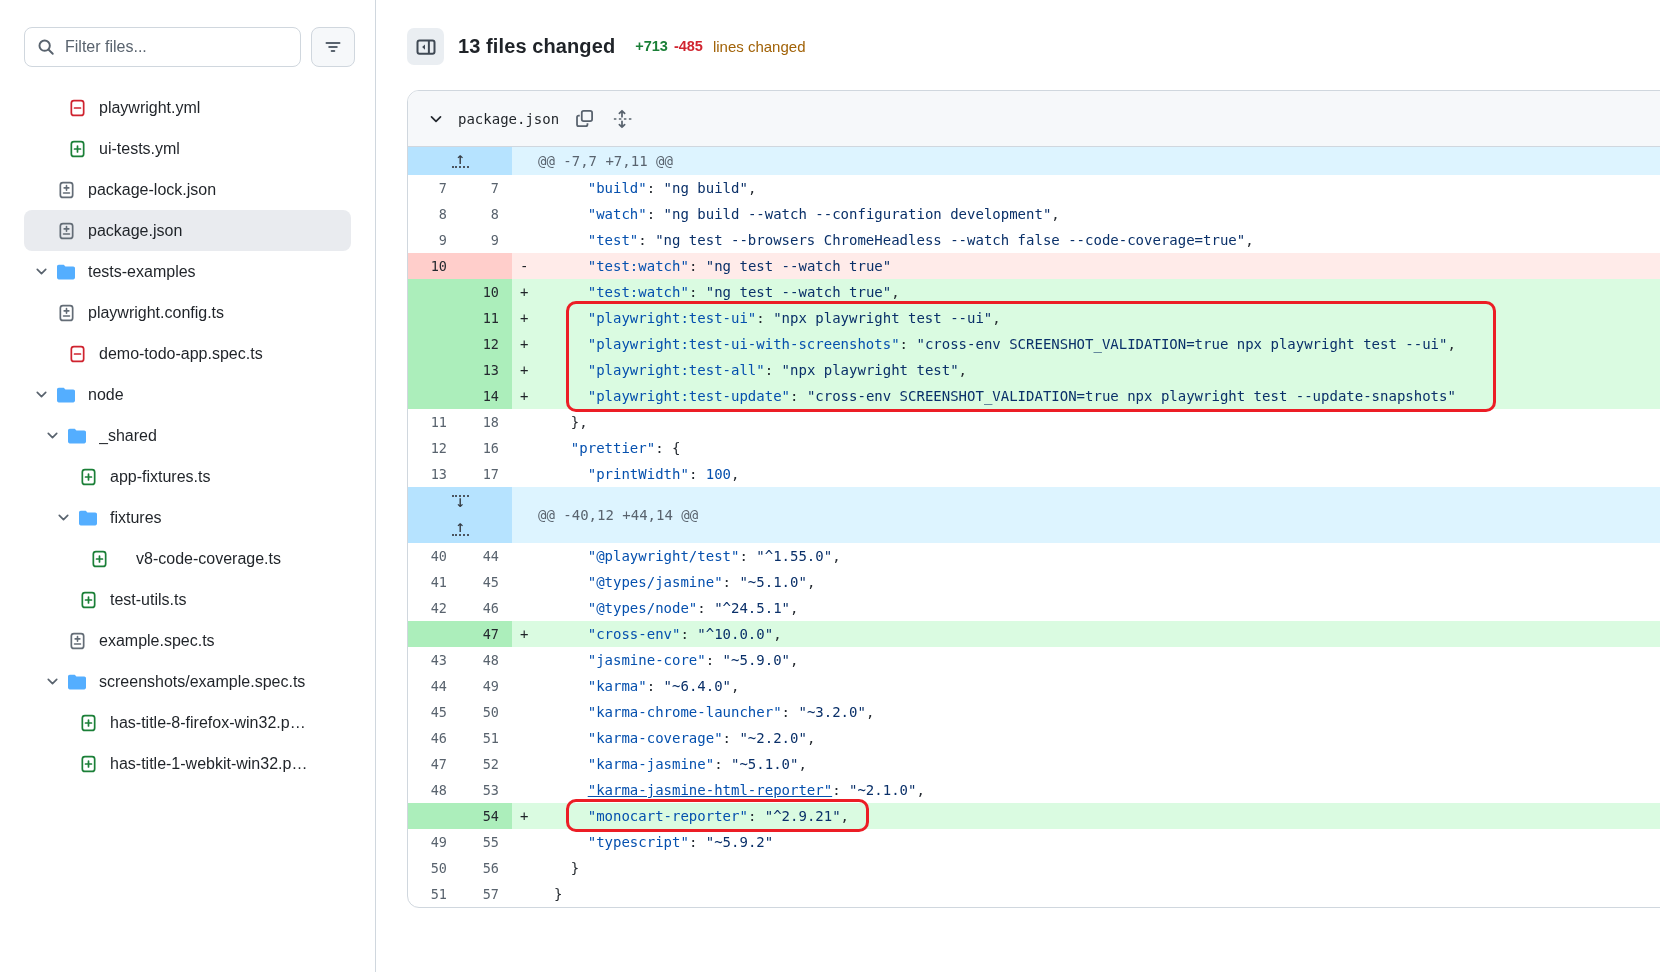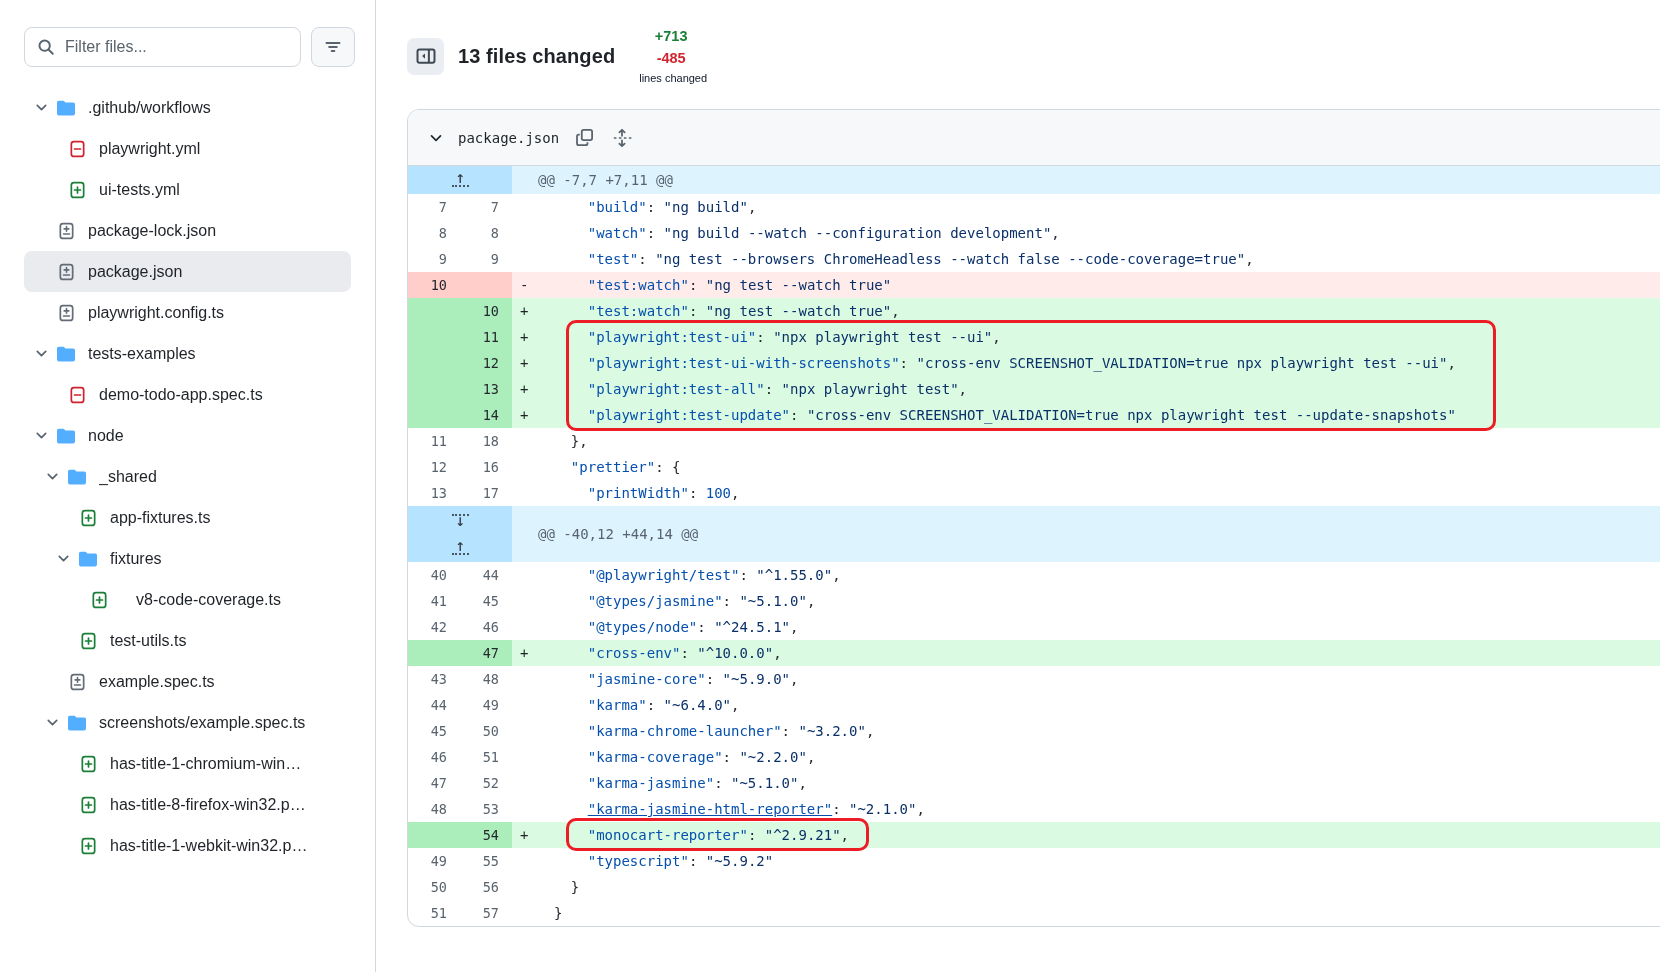--- a/index.html
+++ b/index.html
@@ -20,24 +20,24 @@
   .trow.selected { background:#e9ebef; }
   .trow .chev { width:16px; display:flex; justify-content:center; margin-right:8px; flex:none; }
   .trow .ficon { width:18px; display:flex; justify-content:center; margin-right:13px; flex:none; }
   .tlabel { font-size:16px; color:#1f2328; white-space:nowrap; overflow:hidden; text-overflow:ellipsis; }
 
   
   #main { flex:1; padding:28px 0 0 31px; position:relative; }
   .main-header { display:flex; align-items:center; gap:14px; margin-bottom:25px; }
   .collapse-btn { width:37px; height:37px; border-radius:7px; background:#eaeef2; border:none; display:flex; align-items:center; justify-content:center; cursor:pointer; }
   .mh-title { font-size:20px; font-weight:700; letter-spacing:.1px; }
-  .mh-stats { display:flex; align-items:center; gap:6px; margin-left:6px; font-size:14.5px;flex-direction:column; }
+  .mh-stats { display:flex; align-items:flex-start; gap:6px; margin-left:6px; font-size:14.5px; }
   .stat-add { color:#1a7f37; font-weight:700; }
   .stat-del { color:#d1242f; font-weight:700; }
-  .stat-suffix { color:#0f172a; margin-left:4px; font-size:11px; }
+  .stat-suffix { color:#a16207; margin-left:4px; font-size:15px; }
 
   
   .diff-panel { width:1290px; border:1px solid #d0d7de; border-radius:12px 12px 12px 12px; overflow:hidden; background:#fff; }
   .file-header { height:56px; background:#f6f8fa; border-bottom:1px solid #d0d7de; display:flex; align-items:center; padding:0 16px 0 20px; gap:14px; }
   .fh-chev { background:none; border:none; cursor:pointer; display:flex; align-items:center; }
   .fh-name { font-family:"DejaVu Sans Mono", monospace; font-size:14px; color:#1f2328; }
   .fh-btn { background:none; border:none; cursor:pointer; display:flex; align-items:center; padding:2px; }
 
   .diff-body { position:relative; font-family:"DejaVu Sans Mono", monospace; font-size:14px; }
   .drow { display:grid; grid-template-columns:52px 52px 30px 1fr; height:26px; align-items:center; }
@@ -82,111 +82,98 @@
       </div>
       <button class="filter-btn">
         <span style="display:flex">
           <svg width="18" height="18" viewBox="0 0 16 16">
               <path d="M2.2 4.5h11.6M4.6 8h6.8M6.8 11.5h2.4" stroke="#59636e" stroke-width="1.7" stroke-linecap="round"></path>
             </svg>
         </span>
       </button>
     </div>
     <div class="tree" id="tree">
+        <div class="trow" style="padding-left: 44px;">
+          <span class="ficon">
+            <svg width="17" height="18" viewBox="0 0 16 16">
+              <rect x="2.2" y="1" width="11.6" height="14" rx="2.4" fill="none" stroke="#cf222e" stroke-width="1.6"></rect>
+              <path d="M5.2 8 h5.6" stroke="#cf222e" stroke-width="1.6" stroke-linecap="round"></path>
+            </svg>
+          </span>
+          <span class="tlabel">playwright.yml</span>
+        </div>
+        <div class="trow" style="padding-left: 44px;">
+          <span class="ficon">
+            <svg width="17" height="18" viewBox="0 0 16 16">
+              <rect x="2.2" y="1" width="11.6" height="14" rx="2.4" fill="none" stroke="#1a7f37" stroke-width="1.6"></rect>
+              <path d="M8 5.2 v5.6 M5.2 8 h5.6" stroke="#1a7f37" stroke-width="1.6" stroke-linecap="round"></path>
+            </svg>
+          </span>
+          <span class="tlabel">ui-tests.yml</span>
+        </div>
+        <div class="trow" style="padding-left: 33px;">
+          <span class="ficon">
+            <svg width="17" height="18" viewBox="0 0 16 16">
+              <rect x="2.2" y="1" width="11.6" height="14" rx="2.4" fill="none" stroke="#636c76" stroke-width="1.6"></rect>
+              <path d="M8 3.8 v4.4 M5.8 6 h4.4 M5.2 10.8 h5.6" stroke="#636c76" stroke-width="1.5" stroke-linecap="round"></path>
+            </svg>
+          </span>
+          <span class="tlabel">package-lock.json</span>
+        </div>
+        <div class="trow selected" style="padding-left: 33px;">
+          <span class="ficon">
+            <svg width="17" height="18" viewBox="0 0 16 16">
+              <rect x="2.2" y="1" width="11.6" height="14" rx="2.4" fill="none" stroke="#636c76" stroke-width="1.6"></rect>
+              <path d="M8 3.8 v4.4 M5.8 6 h4.4 M5.2 10.8 h5.6" stroke="#636c76" stroke-width="1.5" stroke-linecap="round"></path>
+            </svg>
+          </span>
+          <span class="tlabel">package.json</span>
+        </div>
         <div class="trow" style="padding-left: 9px;">
           <span class="chev">
             <svg width="15" height="15" viewBox="0 0 16 16">
               <path d="M3.5 5.8 L8 10.3 L12.5 5.8" fill="none" stroke="#59636e" stroke-width="1.8" stroke-linecap="round" stroke-linejoin="round"></path>
             </svg>
           </span>
           <span class="ficon">
             <svg width="19" height="17" viewBox="0 0 16 14">
               <path d="M1.6 1 h4.4 l1.5 1.6 h6.9 c.9 0 1.6.7 1.6 1.6 v8.2 c0 .9-.7 1.6-1.6 1.6 H1.6 C.7 14 0 13.3 0 12.4 V2.6 C0 1.7.7 1 1.6 1 Z" fill="#54aeff"></path>
             </svg>
           </span>
-          <span class="tlabel">.github/workflows</span>
+          <span class="tlabel">tests-examples</span>
+        </div>
+        <div class="trow" style="padding-left: 33px;">
+          <span class="ficon">
+            <svg width="17" height="18" viewBox="0 0 16 16">
+              <rect x="2.2" y="1" width="11.6" height="14" rx="2.4" fill="none" stroke="#636c76" stroke-width="1.6"></rect>
+              <path d="M8 3.8 v4.4 M5.8 6 h4.4 M5.2 10.8 h5.6" stroke="#636c76" stroke-width="1.5" stroke-linecap="round"></path>
+            </svg>
+          </span>
+          <span class="tlabel">playwright.config.ts</span>
         </div>
         <div class="trow" style="padding-left: 44px;">
           <span class="ficon">
             <svg width="17" height="18" viewBox="0 0 16 16">
               <rect x="2.2" y="1" width="11.6" height="14" rx="2.4" fill="none" stroke="#cf222e" stroke-width="1.6"></rect>
               <path d="M5.2 8 h5.6" stroke="#cf222e" stroke-width="1.6" stroke-linecap="round"></path>
             </svg>
           </span>
-          <span class="tlabel">playwright.yml</span>
-        </div>
-        <div class="trow" style="padding-left: 44px;">
-          <span class="ficon">
-            <svg width="17" height="18" viewBox="0 0 16 16">
-              <rect x="2.2" y="1" width="11.6" height="14" rx="2.4" fill="none" stroke="#1a7f37" stroke-width="1.6"></rect>
-              <path d="M8 5.2 v5.6 M5.2 8 h5.6" stroke="#1a7f37" stroke-width="1.6" stroke-linecap="round"></path>
-            </svg>
-          </span>
-          <span class="tlabel">ui-tests.yml</span>
-        </div>
-        <div class="trow" style="padding-left: 33px;">
-          <span class="ficon">
-            <svg width="17" height="18" viewBox="0 0 16 16">
-              <rect x="2.2" y="1" width="11.6" height="14" rx="2.4" fill="none" stroke="#636c76" stroke-width="1.6"></rect>
-              <path d="M8 3.8 v4.4 M5.8 6 h4.4 M5.2 10.8 h5.6" stroke="#636c76" stroke-width="1.5" stroke-linecap="round"></path>
-            </svg>
-          </span>
-          <span class="tlabel">package-lock.json</span>
-        </div>
-        <div class="trow selected" style="padding-left: 33px;">
-          <span class="ficon">
-            <svg width="17" height="18" viewBox="0 0 16 16">
-              <rect x="2.2" y="1" width="11.6" height="14" rx="2.4" fill="none" stroke="#636c76" stroke-width="1.6"></rect>
-              <path d="M8 3.8 v4.4 M5.8 6 h4.4 M5.2 10.8 h5.6" stroke="#636c76" stroke-width="1.5" stroke-linecap="round"></path>
-            </svg>
-          </span>
-          <span class="tlabel">package.json</span>
-        </div>
-        <div class="trow" style="padding-left: 33px;">
-          <span class="ficon">
-            <svg width="17" height="18" viewBox="0 0 16 16">
-              <rect x="2.2" y="1" width="11.6" height="14" rx="2.4" fill="none" stroke="#636c76" stroke-width="1.6"></rect>
-              <path d="M8 3.8 v4.4 M5.8 6 h4.4 M5.2 10.8 h5.6" stroke="#636c76" stroke-width="1.5" stroke-linecap="round"></path>
-            </svg>
-          </span>
-          <span class="tlabel">playwright.config.ts</span>
+          <span class="tlabel">demo-todo-app.spec.ts</span>
         </div>
         <div class="trow" style="padding-left: 9px;">
           <span class="chev">
             <svg width="15" height="15" viewBox="0 0 16 16">
               <path d="M3.5 5.8 L8 10.3 L12.5 5.8" fill="none" stroke="#59636e" stroke-width="1.8" stroke-linecap="round" stroke-linejoin="round"></path>
             </svg>
           </span>
           <span class="ficon">
             <svg width="19" height="17" viewBox="0 0 16 14">
               <path d="M1.6 1 h4.4 l1.5 1.6 h6.9 c.9 0 1.6.7 1.6 1.6 v8.2 c0 .9-.7 1.6-1.6 1.6 H1.6 C.7 14 0 13.3 0 12.4 V2.6 C0 1.7.7 1 1.6 1 Z" fill="#54aeff"></path>
             </svg>
           </span>
-          <span class="tlabel">tests-examples</span>
-        </div>
-        <div class="trow" style="padding-left: 44px;">
-          <span class="ficon">
-            <svg width="17" height="18" viewBox="0 0 16 16">
-              <rect x="2.2" y="1" width="11.6" height="14" rx="2.4" fill="none" stroke="#cf222e" stroke-width="1.6"></rect>
-              <path d="M5.2 8 h5.6" stroke="#cf222e" stroke-width="1.6" stroke-linecap="round"></path>
-            </svg>
-          </span>
-          <span class="tlabel">demo-todo-app.spec.ts</span>
-        </div>
-        <div class="trow" style="padding-left: 9px;">
-          <span class="chev">
-            <svg width="15" height="15" viewBox="0 0 16 16">
-              <path d="M3.5 5.8 L8 10.3 L12.5 5.8" fill="none" stroke="#59636e" stroke-width="1.8" stroke-linecap="round" stroke-linejoin="round"></path>
-            </svg>
-          </span>
-          <span class="ficon">
-            <svg width="19" height="17" viewBox="0 0 16 14">
-              <path d="M1.6 1 h4.4 l1.5 1.6 h6.9 c.9 0 1.6.7 1.6 1.6 v8.2 c0 .9-.7 1.6-1.6 1.6 H1.6 C.7 14 0 13.3 0 12.4 V2.6 C0 1.7.7 1 1.6 1 Z" fill="#54aeff"></path>
-            </svg>
-          </span>
           <span class="tlabel">node</span>
         </div>
         <div class="trow" style="padding-left: 20px;">
           <span class="chev">
             <svg width="15" height="15" viewBox="0 0 16 16">
               <path d="M3.5 5.8 L8 10.3 L12.5 5.8" fill="none" stroke="#59636e" stroke-width="1.8" stroke-linecap="round" stroke-linejoin="round"></path>
             </svg>
           </span>
           <span class="ficon">
             <svg width="19" height="17" viewBox="0 0 16 14">
@@ -249,29 +236,20 @@
             <svg width="15" height="15" viewBox="0 0 16 16">
               <path d="M3.5 5.8 L8 10.3 L12.5 5.8" fill="none" stroke="#59636e" stroke-width="1.8" stroke-linecap="round" stroke-linejoin="round"></path>
             </svg>
           </span>
           <span class="ficon">
             <svg width="19" height="17" viewBox="0 0 16 14">
               <path d="M1.6 1 h4.4 l1.5 1.6 h6.9 c.9 0 1.6.7 1.6 1.6 v8.2 c0 .9-.7 1.6-1.6 1.6 H1.6 C.7 14 0 13.3 0 12.4 V2.6 C0 1.7.7 1 1.6 1 Z" fill="#54aeff"></path>
             </svg>
           </span>
           <span class="tlabel">screenshots/example.spec.ts</span>
-        </div>
-        <div class="trow" style="padding-left: 55px;">
-          <span class="ficon">
-            <svg width="17" height="18" viewBox="0 0 16 16">
-              <rect x="2.2" y="1" width="11.6" height="14" rx="2.4" fill="none" stroke="#1a7f37" stroke-width="1.6"></rect>
-              <path d="M8 5.2 v5.6 M5.2 8 h5.6" stroke="#1a7f37" stroke-width="1.6" stroke-linecap="round"></path>
-            </svg>
-          </span>
-          <span class="tlabel">has-title-1-chromium-win…</span>
         </div>
         <div class="trow" style="padding-left: 55px;">
           <span class="ficon">
             <svg width="17" height="18" viewBox="0 0 16 16">
               <rect x="2.2" y="1" width="11.6" height="14" rx="2.4" fill="none" stroke="#1a7f37" stroke-width="1.6"></rect>
               <path d="M8 5.2 v5.6 M5.2 8 h5.6" stroke="#1a7f37" stroke-width="1.6" stroke-linecap="round"></path>
             </svg>
           </span>
           <span class="tlabel">has-title-8-firefox-win32.p…</span>
         </div>

